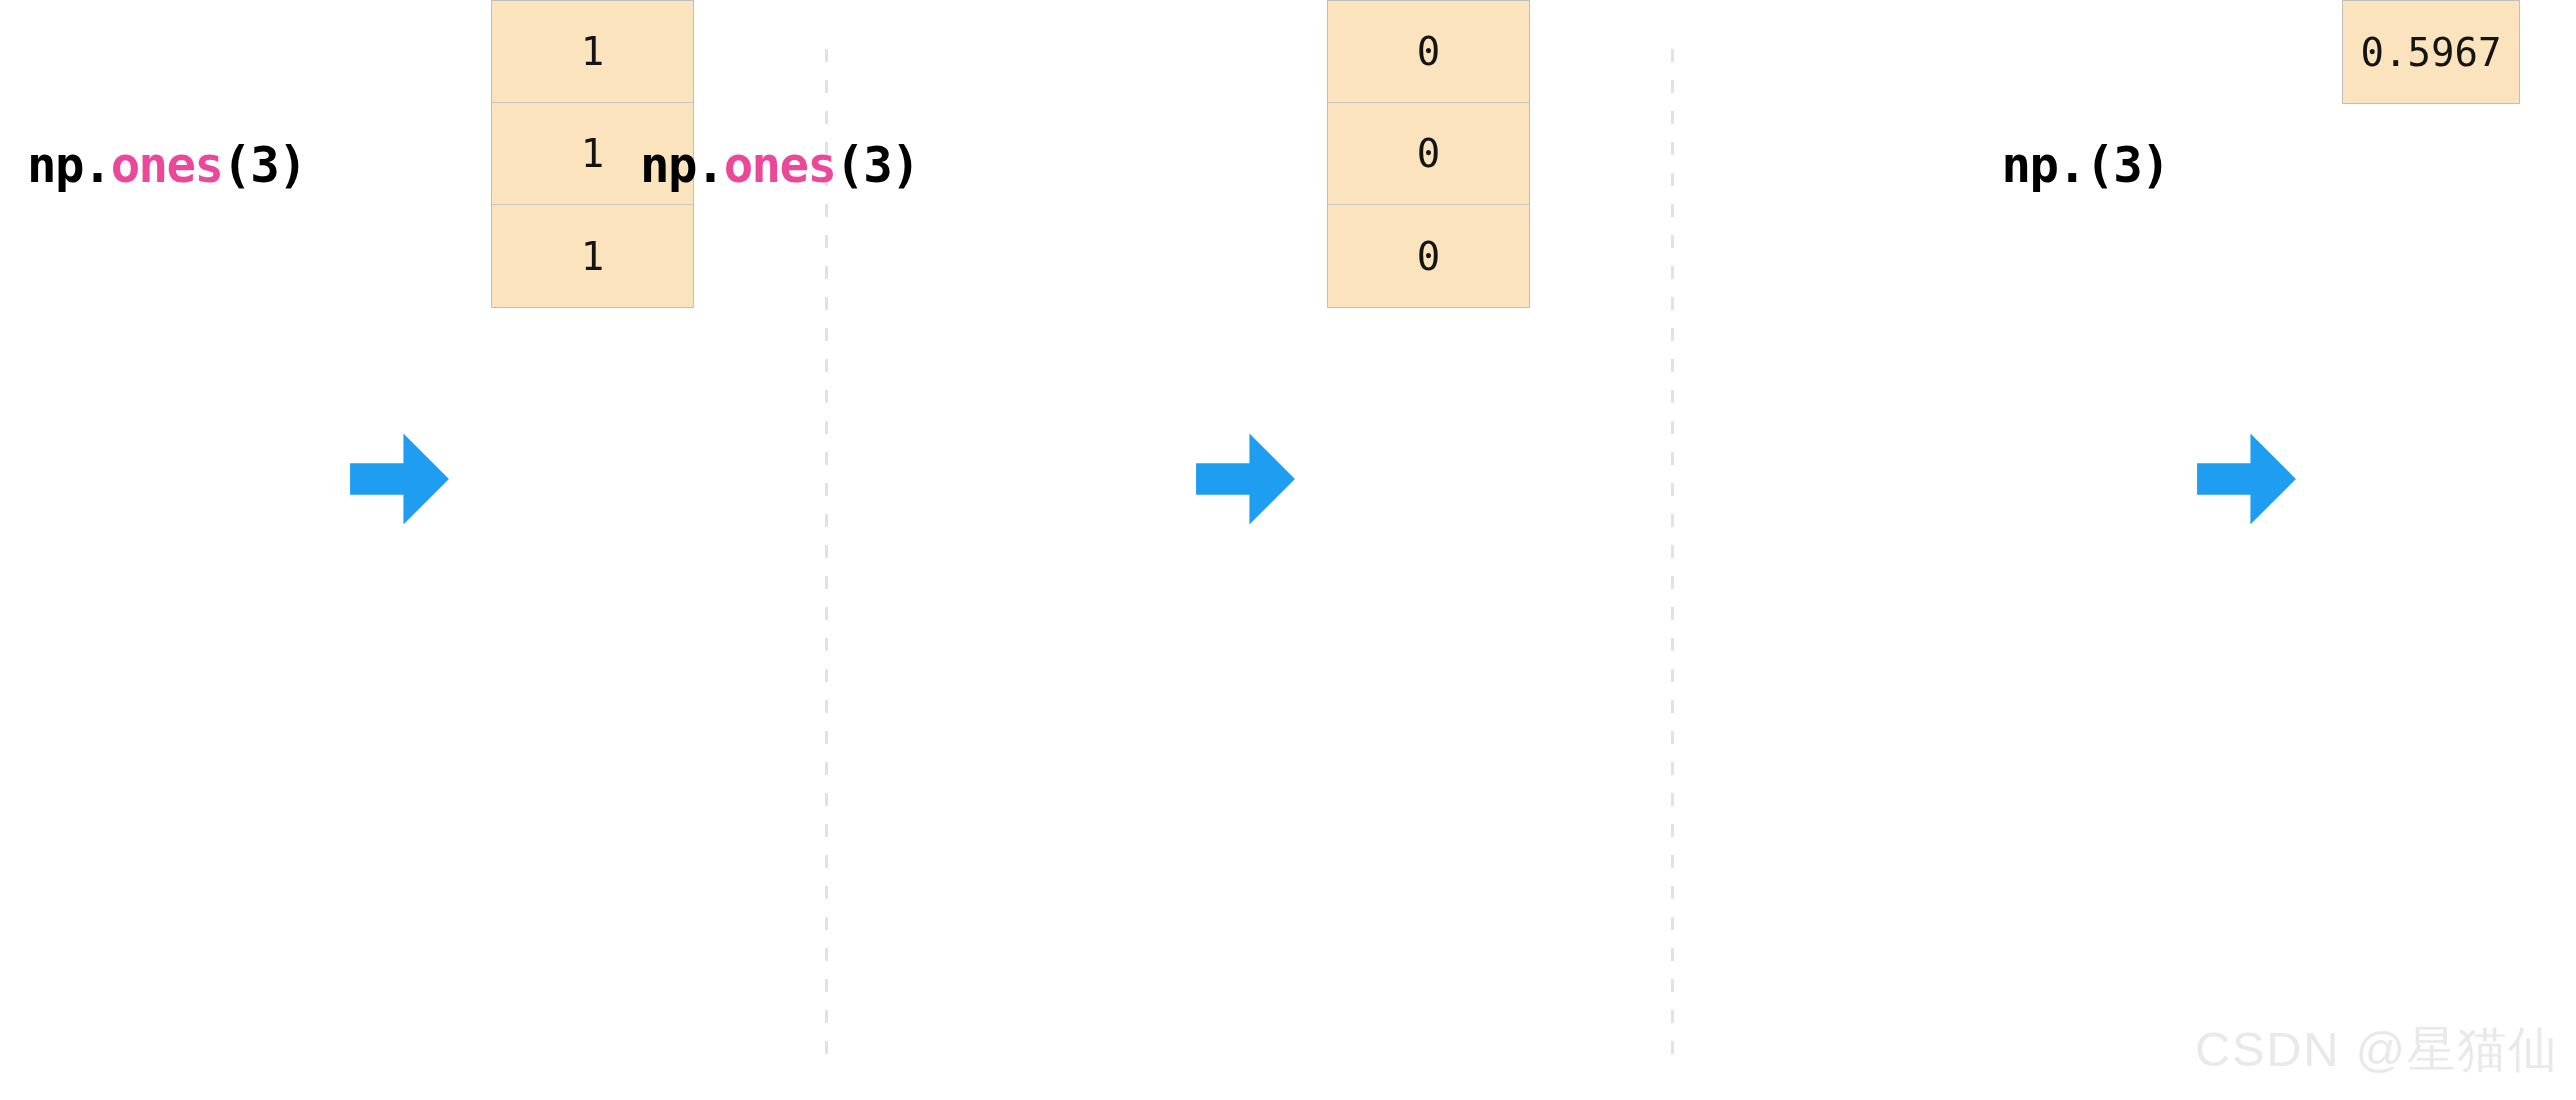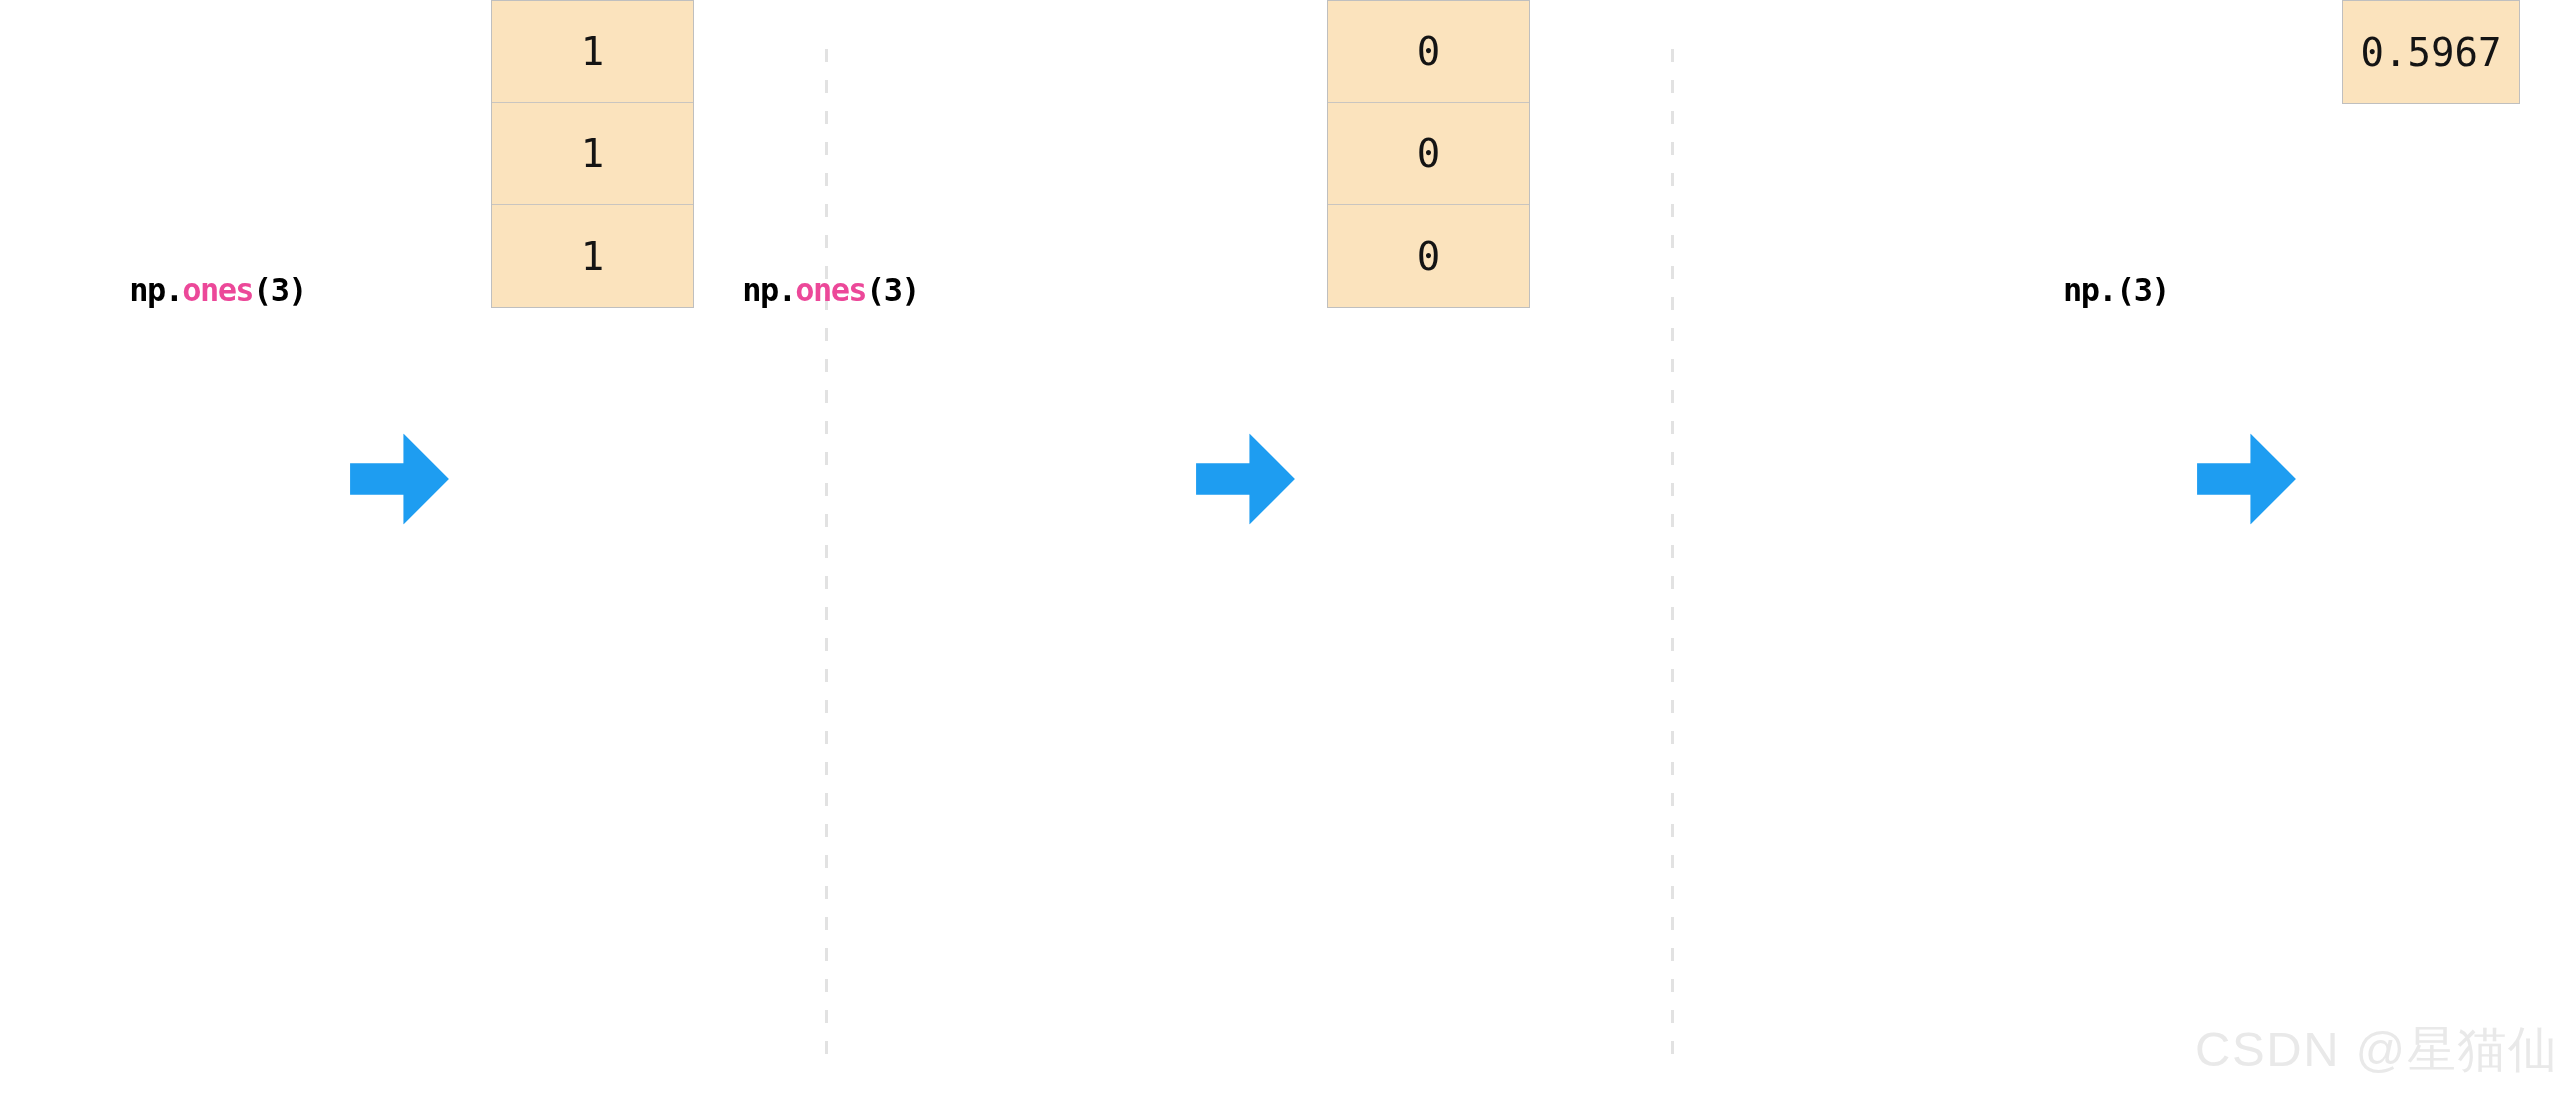--- a/index.html
+++ b/index.html
@@ -38,28 +38,28 @@
   
   .panel {
     position: absolute;
     top: 326px;
     height: 306px;
   }
 
   
   .expr {
     position: absolute;
-    top: 0;
+    top: 12px;
     height: 306px;
     display: flex;
-    align-items: flex-end;
+    align-items: center;
     justify-content: flex-end;
     white-space: nowrap;
     font-family: "DejaVu Sans Mono", monospace;
-    font-size: 32px;
+    font-size: 49px;
     font-weight: bold;
     letter-spacing: -1.6px;
     color: #000000;
     line-height: 1;
   }
   .expr .fn { color: #ec4899; }
   .expr .plain { color: #000000; }
 
   
   .arrow {

